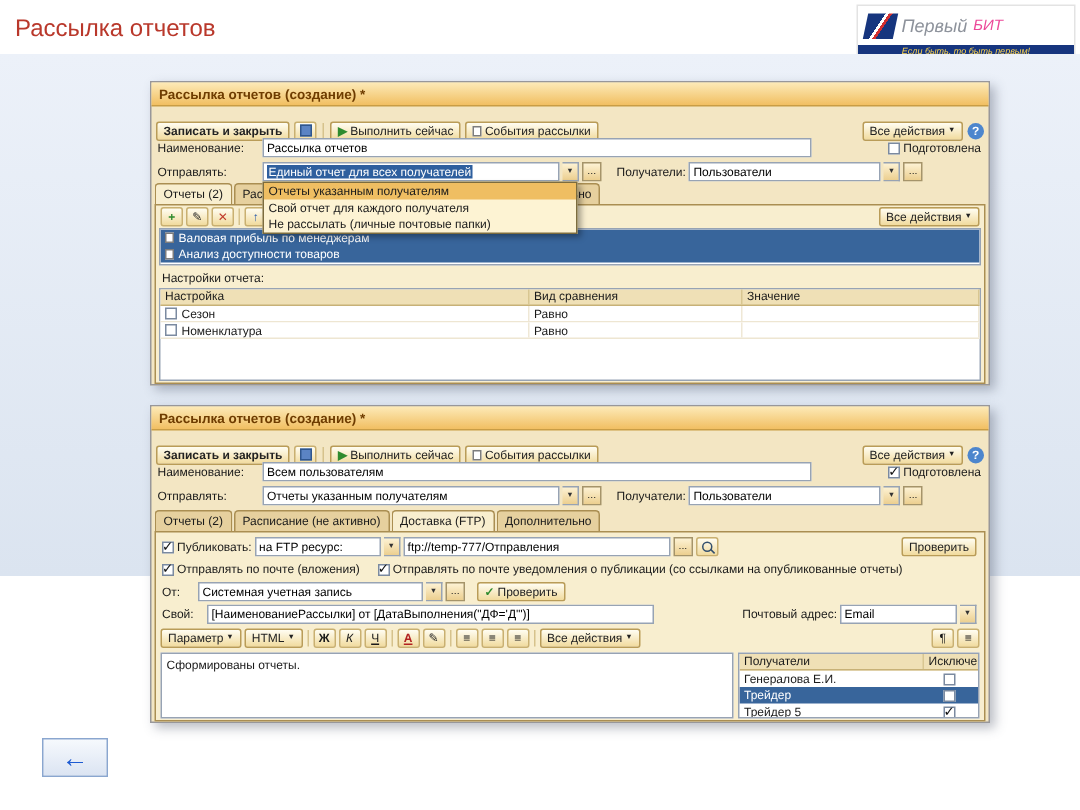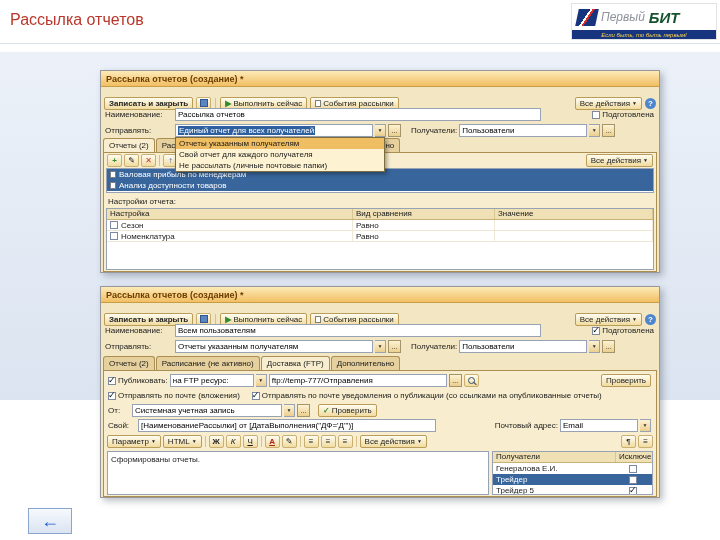--- a/index.html
+++ b/index.html
@@ -5,24 +5,24 @@
 *{margin:0;padding:0;box-sizing:border-box}
 html,body{width:720px;height:540px}
 body{font-family:"Liberation Sans",sans-serif;background:#fff}
 .slide{position:relative;width:720px;height:540px;overflow:hidden;background:#fff}
 .hdr{position:absolute;left:0;top:0;width:720px;height:44px;background:#fff;border-bottom:1px solid #dde3ec}
 .hdr-title{position:absolute;left:10px;top:11px;font-size:16px;color:#b9382b}
 .logo{position:absolute;right:3px;top:3px;width:146px;height:37px;background:#fff;border:1px solid #e3e3e3}
 .logo-top{height:26px;display:flex;align-items:center;padding-left:5px;gap:4px}
 .logo-mark{width:20px;height:17px;flex:none;background:linear-gradient(115deg,#16357e 42%,#fff 42%,#fff 50%,#d22f2f 50%,#d22f2f 58%,#16357e 58%);transform:skewX(-12deg)}
 .logo-first{font-size:12px;font-style:italic;color:#8d929b;white-space:nowrap}
-.logo-second{font-size:15px;font-style:italic;font-weight:bold;color:#14532d;white-space:nowrap}
+.logo-second{font-size:10px;font-style:italic;font-weight:normal;color:#ec4899;white-space:nowrap}
 .logo-bar{height:9px;background:#16357e;display:flex;align-items:center;justify-content:center}
 .logo-tag{font-size:6px;font-style:italic;color:#ffd54d;white-space:nowrap}
-.canvas{position:absolute;left:0;top:52px;width:720px;height:348px;background:linear-gradient(#ecf1f9,#dbe4f0)}
+.canvas{position:absolute;left:0;top:36px;width:720px;height:348px;background:linear-gradient(#ecf1f9,#dbe4f0)}
 .win{position:absolute;left:100px;width:560px;background:#f3e6c3;border:1px solid #98979a;box-shadow:3px 3px 7px rgba(60,70,90,.35);font-size:8px;color:#1a1a1a}
 #win1{top:18px;height:203px}
 #win2{top:234px;height:212px}
 .tbar{position:absolute;left:0;top:0;width:100%;height:16px;background:linear-gradient(#fdeab8,#f1bf62);border-bottom:1px solid #c99d45;display:flex;align-items:center;padding:0 5px;font-size:9px;font-weight:bold;color:#6e3c00;white-space:nowrap}
 .tools{position:absolute;left:0;top:17px;width:100%;height:17px;display:flex;align-items:center;gap:3px;padding:15px 3px}
 .btn{display:inline-flex;align-items:center;gap:2px;height:13px;padding:0 4px;background:linear-gradient(#fffdf2,#f1db9e);border:1px solid #b99c58;border-radius:2px;font-size:8px;white-space:nowrap;color:#222}
 .btn b{font-weight:bold}
 .ibtn{display:inline-flex;align-items:center;justify-content:center;width:15px;height:13px;flex:none;background:linear-gradient(#fffdf2,#f1db9e);border:1px solid #c9b071;border-radius:2px;font-size:8px}
 .chev{font-size:5px;line-height:5px}
 .vsep{width:1px;height:11px;background:#d6c28c;margin:0 1px;flex:none}

